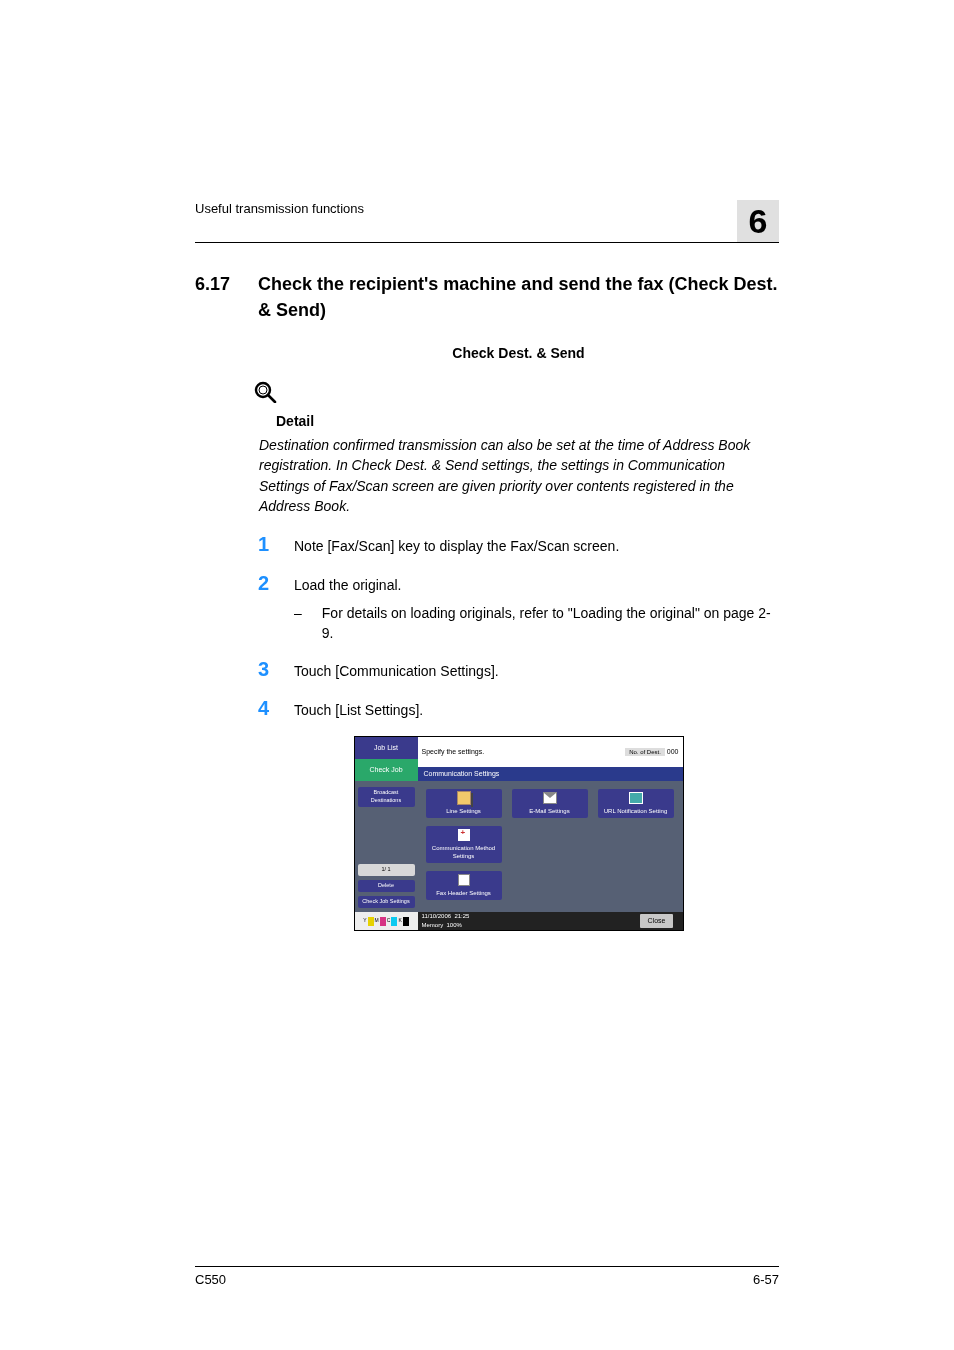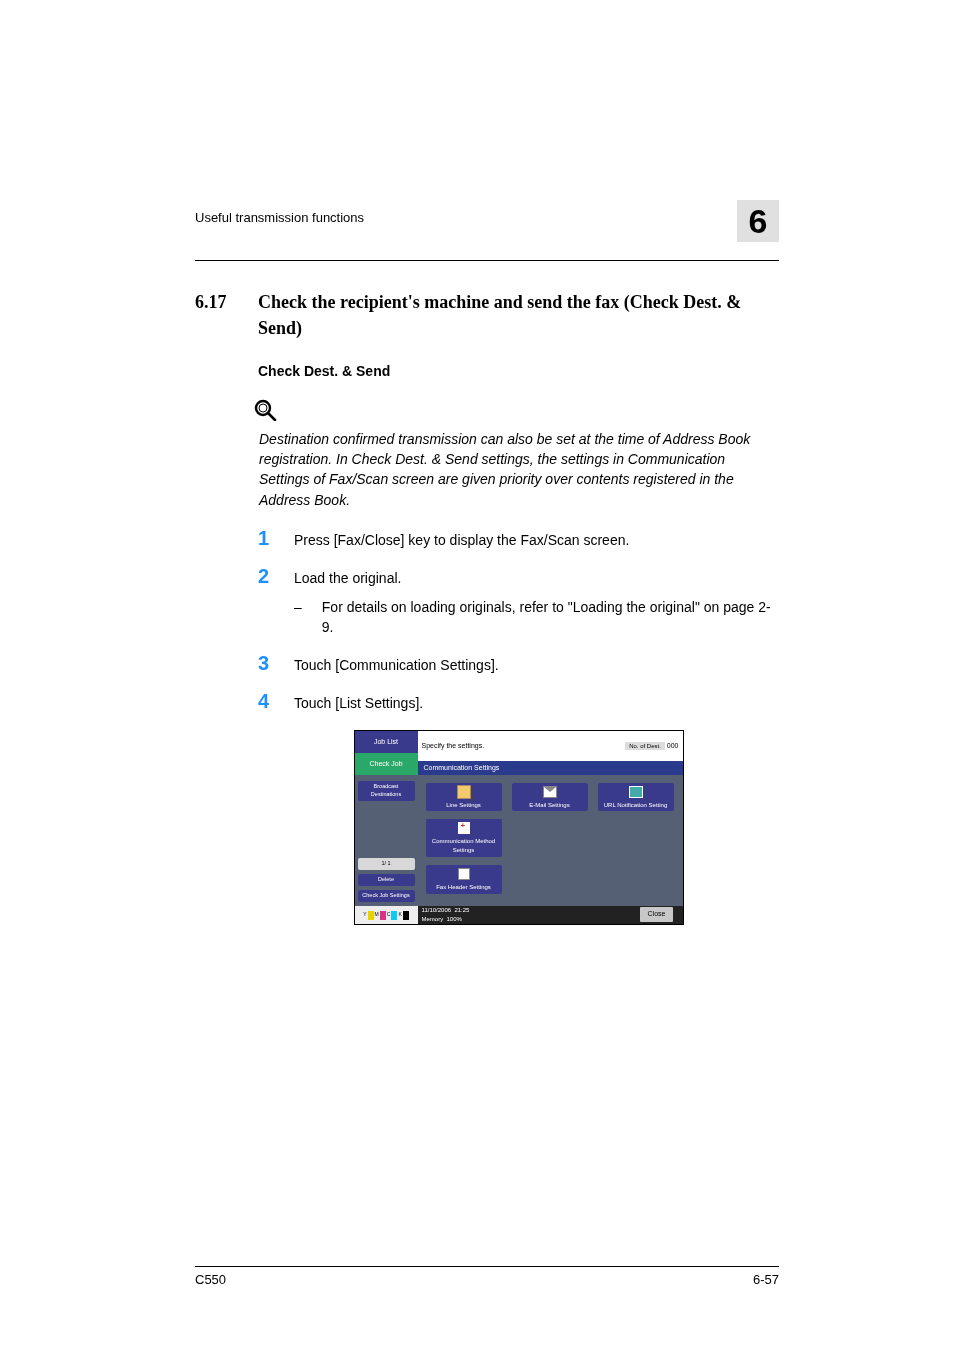--- a/index.html
+++ b/index.html
@@ -12,23 +12,23 @@
   }
   .page {
     width: 954px;
     height: 1350px;
     box-sizing: border-box;
     padding: 200px 175px 60px 195px;
     position: relative;
   }
   .header-row {
     display: flex;
-    align-items: center;
+    align-items: flex-start;
     border-bottom: 1px solid #000;
-    padding-bottom: 24px;
+    padding-bottom: 6px;
     margin-bottom: 18px;
   }
   .running-head {
     flex: 1;
     font-size: 13px;
   }
   .chapter-num-box {
     width: 42px;
     height: 42px;
     background: #e0e0e0;
@@ -37,39 +37,39 @@
     font-weight: bold;
     text-align: center;
     line-height: 42px;
     margin-left: 8px;
     margin-bottom: -6px;
   }
   .section-row {
     display: flex;
     margin-top: 28px;
     margin-bottom: 20px;
-    font-family: Liberation Serif, serif;
   }
   .sec-num {
     width: 63px;
     font-size: 18px;
     font-weight: bold;
   }
   .sec-title {
     flex: 1;
     font-size: 18px;
     font-weight: bold;
   }
   .indented {
     margin-left: 63px;
   }
   .sub-heading {
     font-weight: bold;
     margin-top: 20px;
     margin-bottom: 8px;
+    text-align: center;
   }
   .para {
     margin-bottom: 12px;
   }
   .callout {
     margin-top: 18px;
   }
   .callout-icon {
     margin-left: -4px;
     margin-bottom: 2px;
@@ -309,29 +309,30 @@
     <div class="sub-heading">Check Dest. &amp; Send</div>
 
     <div class="callout">
       <div class="callout-icon">
         <svg width="24" height="22" viewBox="0 0 24 22">
           <circle cx="9" cy="9" r="7" fill="none" stroke="#000" stroke-width="2.4"></circle>
           <circle cx="9" cy="9" r="4" fill="none" stroke="#000" stroke-width="1"></circle>
           <line x1="14" y1="14" x2="21" y2="21" stroke="#000" stroke-width="2.6" stroke-linecap="round"></line>
         </svg>
       </div>
+      <div class="callout-title">Detail</div>
       <div class="callout-body">Destination confirmed transmission can also be set at the time of Address Book registration. In Check Dest. &amp; Send settings, the settings in Communication Settings of Fax/Scan screen are given priority over contents registered in the Address Book.</div>
     </div>
 
 
 
     <ol class="steps">
       <li>
         <div class="step-num">1</div>
-        <div class="step-body">Press [Fax/Close] key to display the Fax/Scan screen.</div>
+        <div class="step-body">Note [Fax/Scan] key to display the Fax/Scan screen.</div>
       </li>
       <li>
         <div class="step-num">2</div>
         <div class="step-body">
           <div>Load the original.</div>
           <div class="sub-bullet">
             <div class="dash">–</div>
             <div>For details on loading originals, refer to "Loading the original" on page 2-9.</div>
           </div>
         </div>

